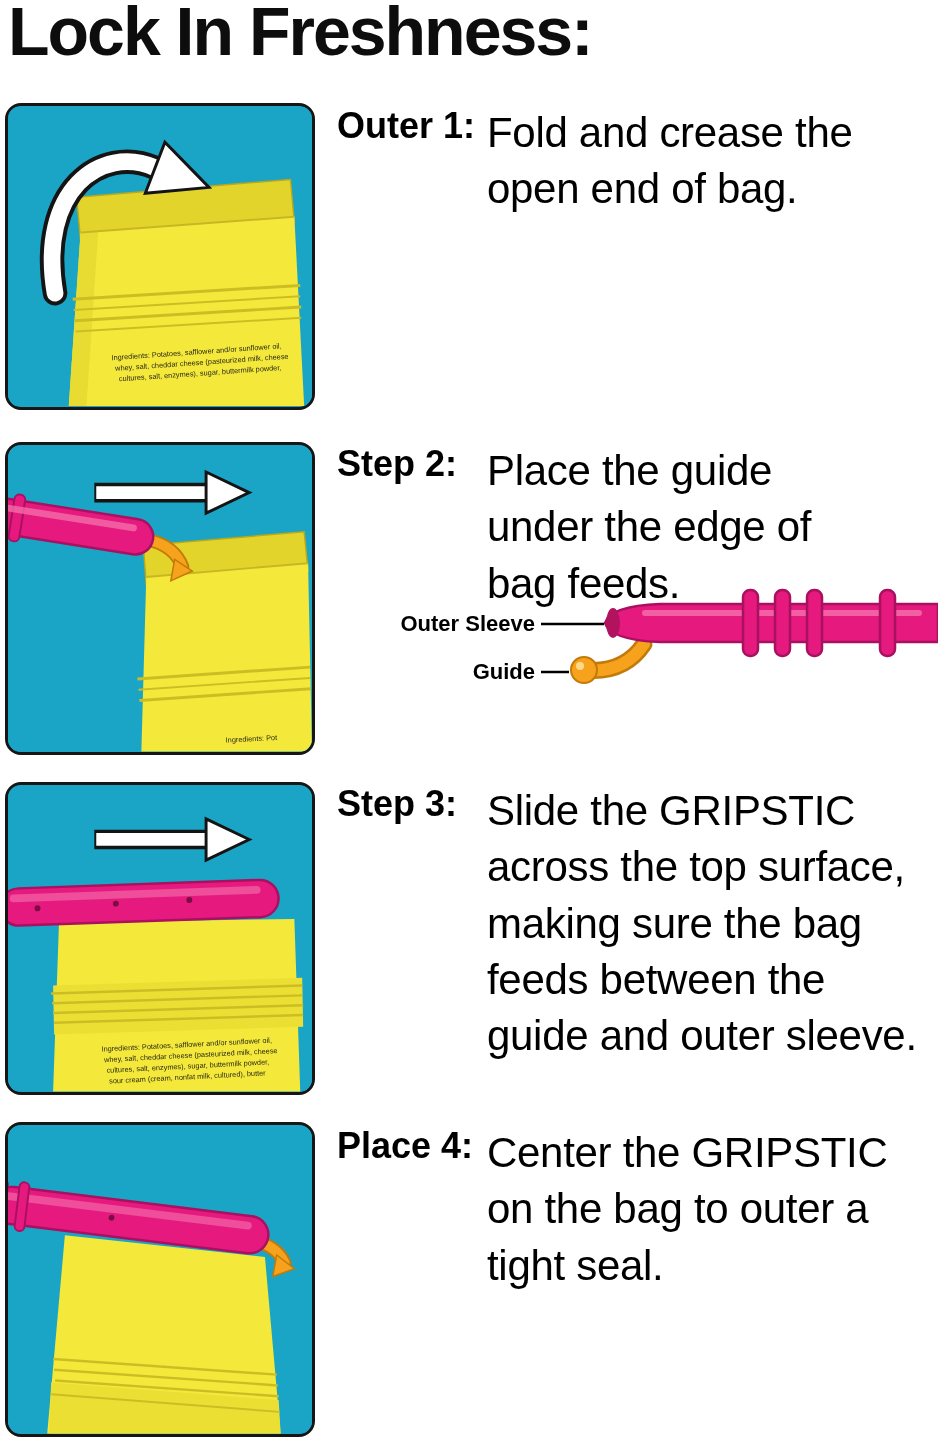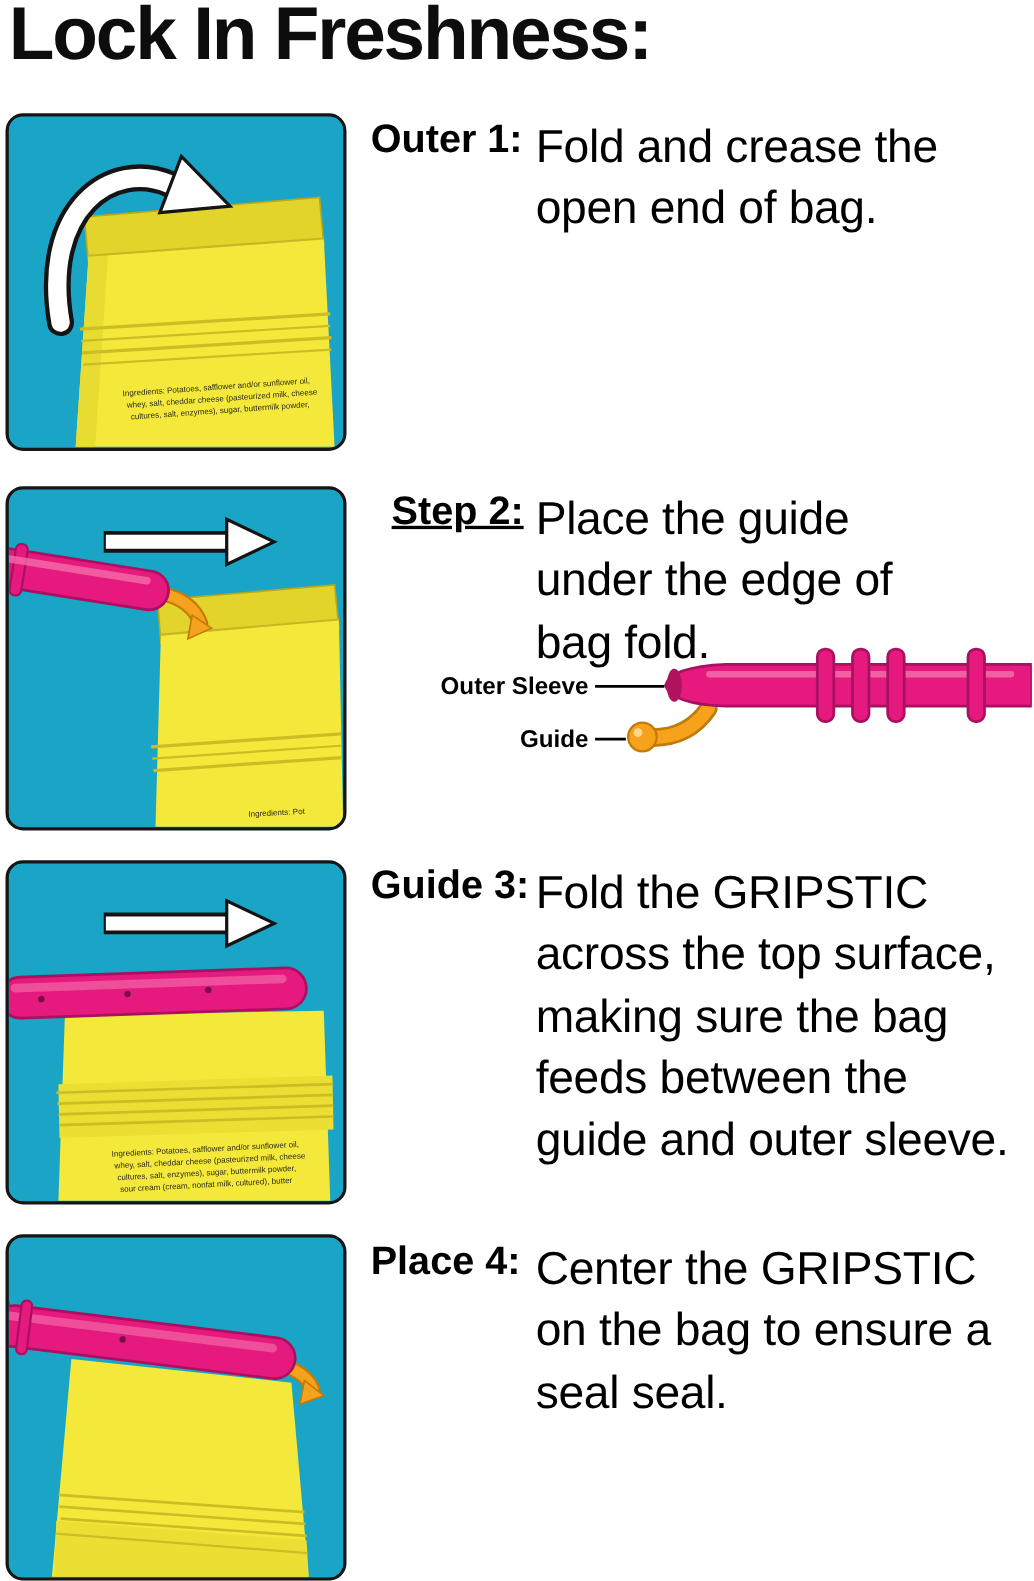--- a/index.html
+++ b/index.html
@@ -152,28 +152,28 @@
       <rect x="-14" y="72" width="10" height="50" rx="5" stroke="#a91060" stroke-width="2" fill="#e6197f"></rect>
       <rect x="8" y="72" width="10" height="50" rx="5" stroke="#a91060" stroke-width="2" fill="#e6197f"></rect>
       <circle cx="105" cy="97" r="3" fill="#7a0d44"></circle>
     </g>
   </svg>
 </div>
 
 <div class="step-label" style="left:337px;top:105px;">Outer 1:</div>
 <div class="step-text" style="left:487px;top:105px;width:395px;">Fold and crease the open end of bag.</div>
 
-<div class="step-label" style="left:356px;top:443px;text-decoration:underline;">Step 2:</div>
-<div class="step-text" style="left:487px;top:443px;width:400px;">Place the guide under the edge of bag fold.</div>
+<div class="step-label" style="left:337px;top:443px;">Step 2:</div>
+<div class="step-text" style="left:487px;top:443px;width:400px;">Place the guide under the edge of bag feeds.</div>
 
-<div class="step-label" style="left:337px;top:783px;">Guide 3:</div>
-<div class="step-text" style="left:487px;top:783px;width:450px;">Fold the GRIPSTIC across the top surface, making sure the bag feeds between the guide and outer sleeve.</div>
+<div class="step-label" style="left:337px;top:783px;">Step 3:</div>
+<div class="step-text" style="left:487px;top:783px;width:450px;">Slide the GRIPSTIC across the top surface, making sure the bag feeds between the guide and outer sleeve.</div>
 
 <div class="step-label" style="left:337px;top:1125px;">Place 4:</div>
-<div class="step-text" style="left:487px;top:1125px;width:430px;">Center the GRIPSTIC on the bag to ensure a seal seal.</div>
+<div class="step-text" style="left:487px;top:1125px;width:430px;">Center the GRIPSTIC on the bag to outer a tight seal.</div>
 
 <div class="diagram">
   <svg viewBox="0 0 540 140" width="540" height="140">
 
     <g>
       <path d="M186,90 Q226,94 246,64" fill="none" stroke="#c27a08" stroke-width="17" stroke-linecap="round"></path>
       <path d="M186,90 Q226,94 246,64" fill="none" stroke="#f6a21d" stroke-width="12" stroke-linecap="round"></path>
       <circle cx="186" cy="90" r="13" stroke="#c27a08" stroke-width="2" fill="#f6a21d"></circle>
       <circle cx="182" cy="86" r="4" fill="#ffd98a"></circle>
     </g>

